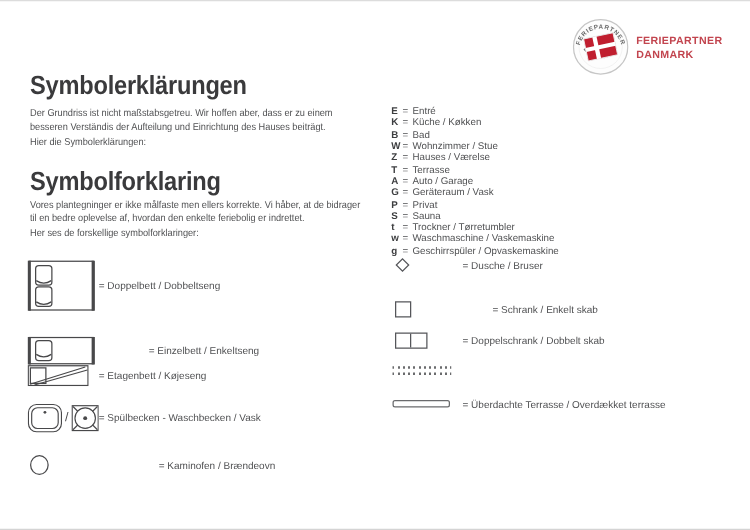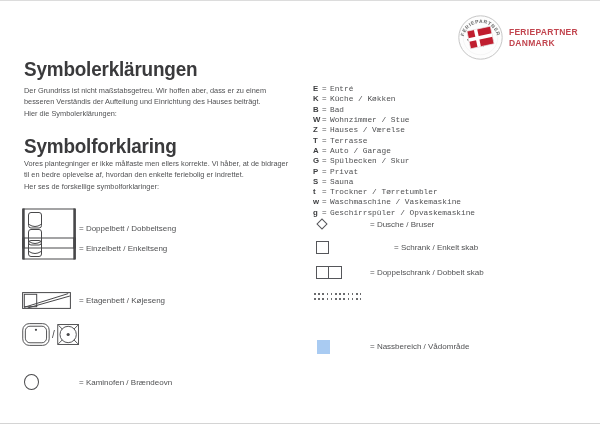--- a/index.html
+++ b/index.html
@@ -18,21 +18,21 @@
     position:absolute; left:24px; font-size:8px; line-height:11.3px; color:#505153;
     white-space:nowrap; transform:scaleX(0.92); transform-origin:0 0;
   }
   .para span { display:block; }
 
   
   .codes { position:absolute; left:313px; top:83px; font-size:7.8px; line-height:9.32px; }
   .code-row { display:flex; align-items:baseline; }
   .code-letter { width:9px; font-weight:bold; color:#3d3e40; }
   .code-eq { width:8px; color:#505153; }
-  .code-text { color:#505153; white-space:nowrap;font-family:Liberation Mono, monospace; }
+  .code-text { color:#505153; white-space:nowrap; }
 
   
   .sym-row { position:absolute; display:flex; align-items:center; }
   .left-row { left:22px; }
   .left-row .icon-cell { width:57px; display:flex; align-items:center; }
   .right-row { left:314px; }
   .right-row .icon-cell { width:56px; display:flex; align-items:center; }
   .sym-label { font-size:8px; color:#505153; white-space:nowrap; }
 
   svg.plan { display:block; }
@@ -133,21 +133,21 @@
         <span class="code-text">Terrasse</span>
       </div>
     <div class="code-row">
         <span class="code-letter">A</span>
         <span class="code-eq">=</span>
         <span class="code-text">Auto / Garage</span>
       </div>
     <div class="code-row">
         <span class="code-letter">G</span>
         <span class="code-eq">=</span>
-        <span class="code-text">Spülbecken / Skur</span>
+        <span class="code-text">Geräteraum / Vask</span>
       </div>
     <div class="code-row">
         <span class="code-letter">P</span>
         <span class="code-eq">=</span>
         <span class="code-text">Privat</span>
       </div>
     <div class="code-row">
         <span class="code-letter">S</span>
         <span class="code-eq">=</span>
         <span class="code-text">Sauna</span>
@@ -179,21 +179,21 @@
           <rect x="6.5" y="4.5" width="13" height="15.5" rx="2.5"></rect>
           <path d="M7,16.5 Q13,20.5 19,16.5"></path>
           <rect x="6.5" y="21.5" width="13" height="15.5" rx="2.5"></rect>
           <path d="M7,33.5 Q13,37.5 19,33.5"></path>
         </g>
       </svg>
     </div>
     <span class="sym-label">= Doppelbett / Dobbeltseng</span>
   </div>
 
-  <div class="sym-row left-row" style="top:236px;height:23px;">
+  <div class="sym-row left-row" style="top:268px;height:23px;gap:40px;">
     <div class="icon-cell">
       <svg class="plan" width="54" height="23" viewBox="0 0 54 23">
         <g fill="none" stroke="#48484a" stroke-width="1">
           <rect x="1.4" y="1" width="51.2" height="21"></rect>
           <line x1="1.4" y1="0.5" x2="1.4" y2="22.5" stroke-width="2.6"></line>
           <line x1="52.6" y1="0.5" x2="52.6" y2="22.5" stroke-width="2.6"></line>
           <rect x="6.5" y="3.5" width="13" height="16" rx="2.5"></rect>
           <path d="M7,14.5 Q13,18.5 19,14.5"></path>
         </g>
       </svg>
@@ -230,30 +230,31 @@
           <rect x="0.8" y="0.8" width="22.4" height="21.4"></rect>
           <circle cx="12" cy="11.5" r="8.8"></circle>
           <line x1="1.5" y1="1.5" x2="5.8" y2="5.8"></line>
           <line x1="22.5" y1="1.5" x2="18.2" y2="5.8"></line>
           <line x1="1.5" y1="21.5" x2="5.8" y2="17.2"></line>
           <line x1="22.5" y1="21.5" x2="18.2" y2="17.2"></line>
         </g>
         <circle cx="12" cy="11.5" r="1.7" fill="#48484a"></circle>
       </svg>
     </div>
-  </div>
-
-  <div class="sym-row left-row" style="top:372px;height:18px;">
+    <span class="sym-label">= Spülbecken - Waschbecken / Vask</span>
+  </div>
+
+  <div class="sym-row left-row" style="top:362px;height:18px;gap:48px;">
     <div class="icon-cell">
       <div class="stove"></div>
     </div>
     <span class="sym-label">= Kaminofen / Brændeovn</span>
   </div>
 
-  <div class="sym-row right-row" style="top:216px;height:14px;">
+  <div class="sym-row right-row" style="top:204px;height:14px;">
     <div class="icon-cell">
       <div class="diamond"></div>
     </div>
     <span class="sym-label">= Dusche / Bruser</span>
   </div>
 
   <div class="sym-row right-row" style="top:239px;height:14px;gap:24px;">
     <div class="icon-cell">
       <div class="cab1"></div>
     </div>
@@ -268,22 +269,22 @@
     </div>
     <span class="sym-label">= Doppelschrank / Dobbelt skab</span>
   </div>
 
   <div class="sym-row right-row" style="top:291px;height:9px;">
     <div class="icon-cell">
       <div class="dots"></div>
     </div>
   </div>
 
-
-  <div class="sym-row right-row" style="top:338px;height:15px;">
-    <div class="icon-cell">
-      <div class="wet"></div>
-    </div>
-    <span class="sym-label">= Nassbereich / Vådområde</span>
-  </div>
+  <div class="sym-row right-row" style="top:318px;height:8px;">
+    <div class="icon-cell">
+      <div class="roof"></div>
+    </div>
+    <span class="sym-label">= Überdachte Terrasse / Overdækket terrasse</span>
+  </div>
+
 
 
 </div>
 
 </body></html>

